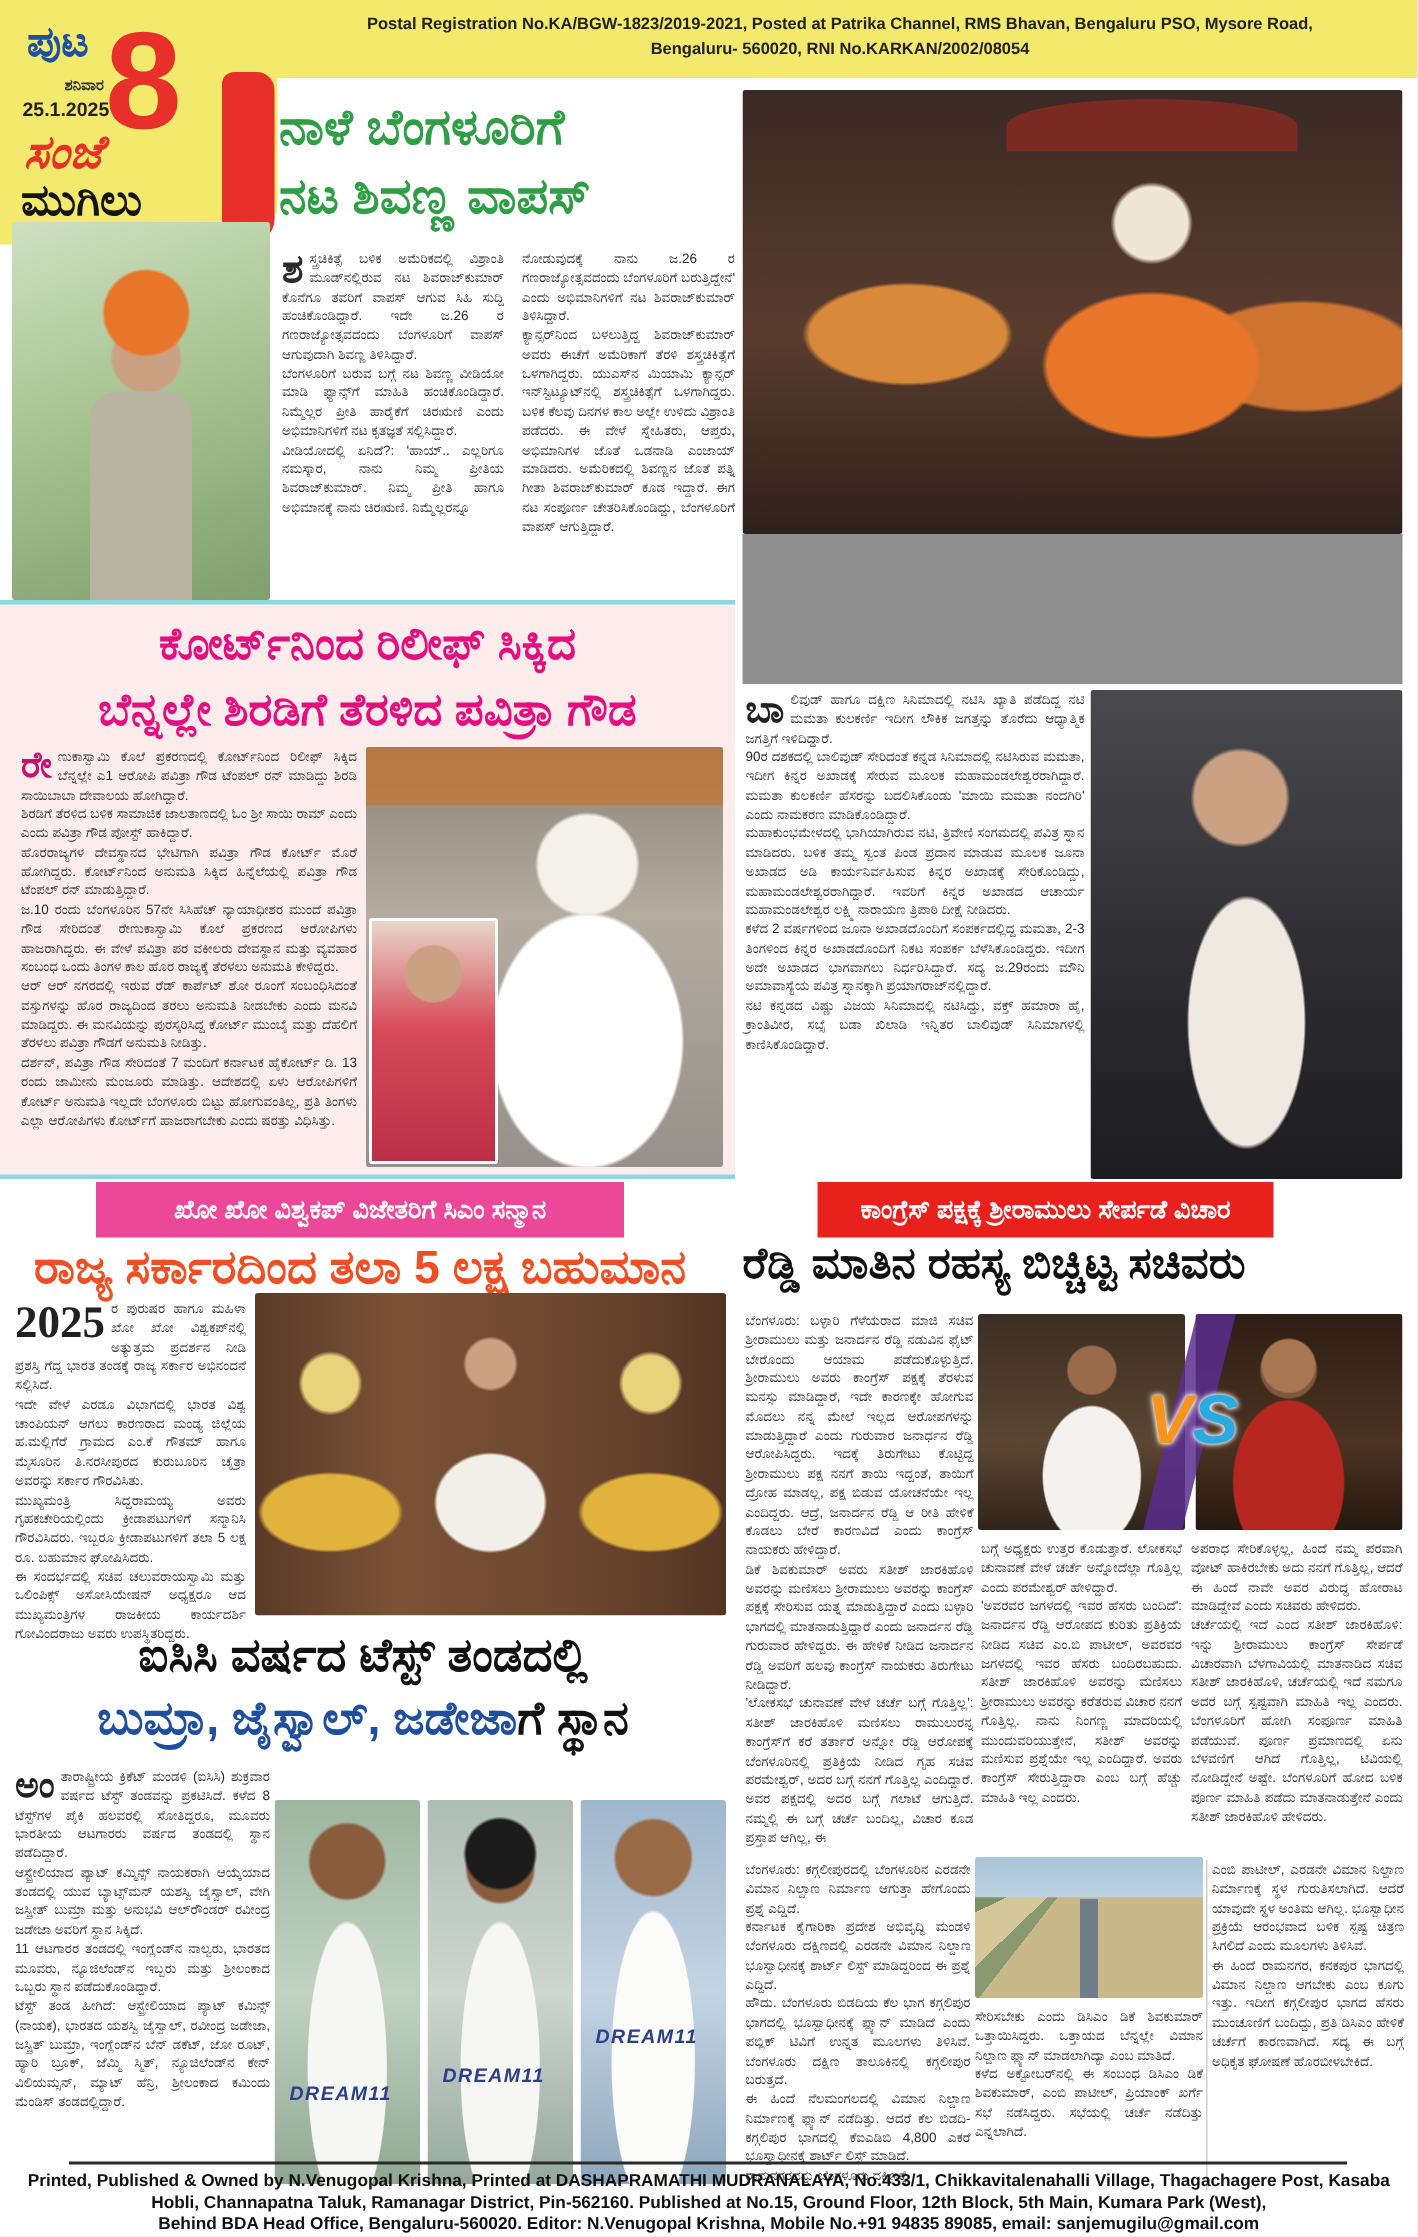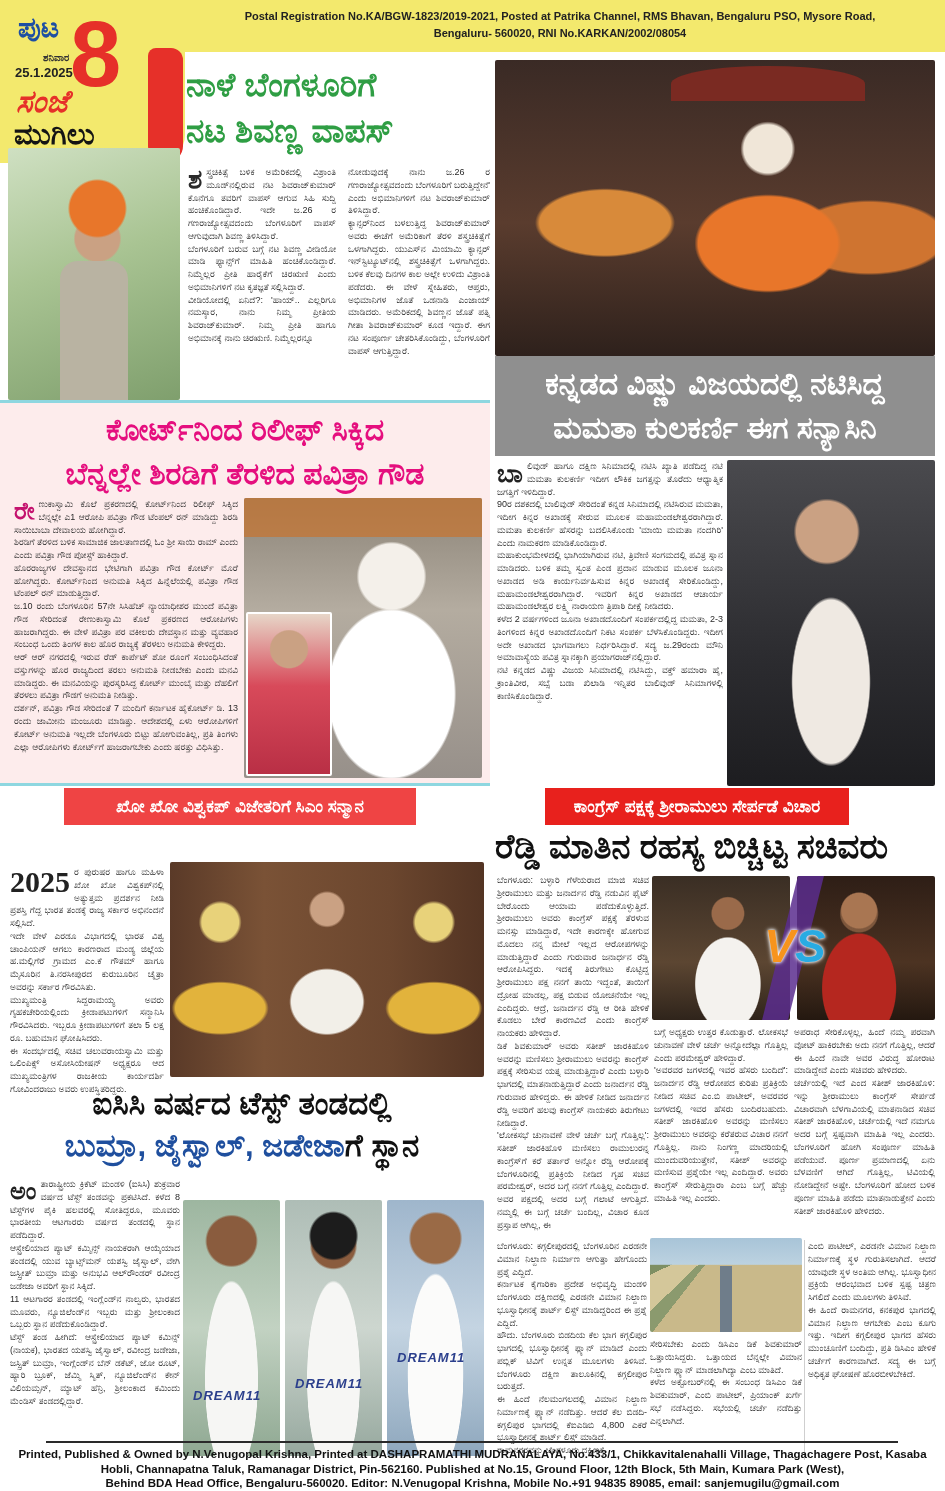--- a/index.html
+++ b/index.html
@@ -52,22 +52,20 @@
 
   <div class="photo" style="left:495px;top:60px;width:440px;height:296px;background:
          radial-gradient(circle at 62% 30%, #f0e6d8 7%, rgba(0,0,0,0) 8%),
          radial-gradient(ellipse at 62% 62%, #e8762a 18%, rgba(0,0,0,0) 19%),
          radial-gradient(ellipse at 25% 55%, #d88a3a 14%, rgba(0,0,0,0) 15%),
          radial-gradient(ellipse at 85% 60%, #cf7430 14%, rgba(0,0,0,0) 15%),
          linear-gradient(180deg,#3a2a25 0%,#5a3c2e 55%,#2e211c 100%);">
     <div style="position:absolute;left:40%;top:2%;width:44%;height:12%;background:#7a2a22;border-radius:50% 50% 0 0;"></div>
   </div>
   <div class="abs" style="left:495px;top:356px;width:440px;height:100px;background:#8f8f8f;"></div>
-  <div class="abs pre headline" style="left:497px;top:362px;width:436px;text-align:center;font-size:30px;line-height:1.45;color:#ffffff;">ಕನ್ನಡದ ವಿಷ್ಣು ವಿಜಯದಲ್ಲಿ ನಟಿಸಿದ್ದ
-ಮಮತಾ ಕುಲಕರ್ಣಿ ಈಗ ಸನ್ಯಾಸಿನಿ</div>
   <div class="abs body-text" style="left:497px;top:460px;width:226px;height:326px;">
     <span class="dropcap" style="font-size:25px;">ಬಾ</span><span class="pre">ಲಿವುಡ್ ಹಾಗೂ ದಕ್ಷಿಣ ಸಿನಿಮಾದಲ್ಲಿ ನಟಿಸಿ ಖ್ಯಾತಿ ಪಡೆದಿದ್ದ ನಟಿ ಮಮತಾ ಕುಲಕರ್ಣಿ ಇದೀಗ ಲೌಕಿಕ ಜಗತ್ತನ್ನು ತೊರೆದು ಆಧ್ಯಾತ್ಮಿಕ ಜಗತ್ತಿಗೆ ಇಳಿದಿದ್ದಾರೆ.
 90ರ ದಶಕದಲ್ಲಿ ಬಾಲಿವುಡ್ ಸೇರಿದಂತೆ ಕನ್ನಡ ಸಿನಿಮಾದಲ್ಲಿ ನಟಿಸಿರುವ ಮಮತಾ, ಇದೀಗ ಕಿನ್ನರ ಅಖಾಡಕ್ಕೆ ಸೇರುವ ಮೂಲಕ ಮಹಾಮಂಡಲೇಶ್ವರರಾಗಿದ್ದಾರೆ. ಮಮತಾ ಕುಲಕರ್ಣಿ ಹೆಸರನ್ನು ಬದಲಿಸಿಕೊಂಡು 'ಮಾಯಿ ಮಮತಾ ನಂದಗಿರಿ' ಎಂದು ನಾಮಕರಣ ಮಾಡಿಕೊಂಡಿದ್ದಾರೆ.
 ಮಹಾಕುಂಭಮೇಳದಲ್ಲಿ ಭಾಗಿಯಾಗಿರುವ ನಟಿ, ತ್ರಿವೇಣಿ ಸಂಗಮದಲ್ಲಿ ಪವಿತ್ರ ಸ್ನಾನ ಮಾಡಿದರು. ಬಳಿಕ ತಮ್ಮ ಸ್ವಂತ ಪಿಂಡ ಪ್ರದಾನ ಮಾಡುವ ಮೂಲಕ ಜೂನಾ ಅಖಾಡದ ಅಡಿ ಕಾರ್ಯನಿರ್ವಹಿಸುವ ಕಿನ್ನರ ಅಖಾಡಕ್ಕೆ ಸೇರಿಕೊಂಡಿದ್ದು, ಮಹಾಮಂಡಲೇಶ್ವರರಾಗಿದ್ದಾರೆ. ಇವರಿಗೆ ಕಿನ್ನರ ಅಖಾಡದ ಆಚಾರ್ಯ ಮಹಾಮಂಡಲೇಶ್ವರ ಲಕ್ಷ್ಮಿ ನಾರಾಯಣ ತ್ರಿಪಾಠಿ ದೀಕ್ಷೆ ನೀಡಿದರು.
 ಕಳೆದ 2 ವರ್ಷಗಳಿಂದ ಜೂನಾ ಅಖಾಡದೊಂದಿಗೆ ಸಂಪರ್ಕದಲ್ಲಿದ್ದ ಮಮತಾ, 2-3 ತಿಂಗಳಿಂದ ಕಿನ್ನರ ಅಖಾಡದೊಂದಿಗೆ ನಿಕಟ ಸಂಪರ್ಕ ಬೆಳೆಸಿಕೊಂಡಿದ್ದರು. ಇದೀಗ ಅದೇ ಅಖಾಡದ ಭಾಗವಾಗಲು ನಿರ್ಧರಿಸಿದ್ದಾರೆ. ಸದ್ಯ ಜ.29ರಂದು ಮೌನಿ ಅಮಾವಾಸ್ಯೆಯ ಪವಿತ್ರ ಸ್ನಾನಕ್ಕಾಗಿ ಪ್ರಯಾಗರಾಜ್‌ನಲ್ಲಿದ್ದಾರೆ.
 ನಟಿ ಕನ್ನಡದ ವಿಷ್ಣು ವಿಜಯ ಸಿನಿಮಾದಲ್ಲಿ ನಟಿಸಿದ್ದು, ವಕ್ತ್ ಹಮಾರಾ ಹೈ, ಕ್ರಾಂತಿವೀರ, ಸಬ್ಸೆ ಬಡಾ ಖಿಲಾಡಿ ಇನ್ನಿತರ ಬಾಲಿವುಡ್ ಸಿನಿಮಾಗಳಲ್ಲಿ ಕಾಣಿಸಿಕೊಂಡಿದ್ದಾರೆ.</span>
   </div>
   <div class="photo" style="left:727px;top:460px;width:208px;height:326px;background:
          radial-gradient(circle at 48% 22%, #caa183 11%, rgba(0,0,0,0) 12%),
          radial-gradient(ellipse at 50% 68%, #efe9e2 26%, rgba(0,0,0,0) 27%),
@@ -87,38 +85,39 @@
   <div class="photo" style="left:244px;top:498px;width:238px;height:280px;background:
          radial-gradient(circle at 62% 28%, #f4f0ea 13%, rgba(0,0,0,0) 14%),
          radial-gradient(ellipse at 62% 70%, #ffffff 30%, rgba(0,0,0,0) 31%),
          linear-gradient(180deg,#8c8478 0%,#b4aca0 40%,#97908a 100%);">
     <div style="position:absolute;left:0;top:0;width:100%;height:14%;background:#c8742e;opacity:.7;"></div>
   </div>
   <div class="photo" style="left:246px;top:612px;width:86px;height:164px;border:2px solid #ffffff;background:
          radial-gradient(circle at 50% 22%, #caa183 14%, rgba(0,0,0,0) 15%),
          linear-gradient(180deg,#e7d6c8 0%,#d84a5a 45%,#b92f45 100%);"></div>
 
-  <div class="abs banner" style="left:64px;top:788px;width:352px;height:37px;line-height:37px;background:#ef4444;font-size:17px;">ಖೋ ಖೋ ವಿಶ್ವಕಪ್ ವಿಜೇತರಿಗೆ ಸಿಎಂ ಸನ್ಮಾನ</div>
+  <div class="abs banner" style="left:64px;top:788px;width:352px;height:37px;line-height:37px;background:#ec4899;font-size:17px;">ಖೋ ಖೋ ವಿಶ್ವಕಪ್ ವಿಜೇತರಿಗೆ ಸಿಎಂ ಸನ್ಮಾನ</div>
+  <div class="abs headline" style="left:0;top:827px;width:480px;text-align:center;font-size:31px;color:#f04f23;">ರಾಜ್ಯ ಸರ್ಕಾರದಿಂದ ತಲಾ 5 ಲಕ್ಷ ಬಹುಮಾನ</div>
   <div class="abs body-text" style="left:10px;top:866px;width:154px;height:212px;">
     <span class="dropcap" style="font-size:30px;font-family:'Liberation Serif','DejaVu Serif',serif;">2025</span><span class="pre">ರ ಪುರುಷರ ಹಾಗೂ ಮಹಿಳಾ ಖೋ ಖೋ ವಿಶ್ವಕಪ್‌ನಲ್ಲಿ ಅತ್ಯುತ್ತಮ ಪ್ರದರ್ಶನ ನೀಡಿ ಪ್ರಶಸ್ತಿ ಗೆದ್ದ ಭಾರತ ತಂಡಕ್ಕೆ ರಾಜ್ಯ ಸರ್ಕಾರ ಅಭಿನಂದನೆ ಸಲ್ಲಿಸಿದೆ.
 ಇದೇ ವೇಳೆ ಎರಡೂ ವಿಭಾಗದಲ್ಲಿ ಭಾರತ ವಿಶ್ವ ಚಾಂಪಿಯನ್ ಆಗಲು ಕಾರಣರಾದ ಮಂಡ್ಯ ಜಿಲ್ಲೆಯ ಹ.ಮಲ್ಲಿಗೆರೆ ಗ್ರಾಮದ ಎಂ.ಕೆ ಗೌತಮ್ ಹಾಗೂ ಮೈಸೂರಿನ ತಿ.ನರಸೀಪುರದ ಕುರುಬೂರಿನ ಚೈತ್ರಾ ಅವರನ್ನು ಸರ್ಕಾರ ಗೌರವಿಸಿತು.
 ಮುಖ್ಯಮಂತ್ರಿ ಸಿದ್ದರಾಮಯ್ಯ ಅವರು ಗೃಹಕಚೇರಿಯಲ್ಲಿಂದು ಕ್ರೀಡಾಪಟುಗಳಿಗೆ ಸನ್ಮಾನಿಸಿ ಗೌರವಿಸಿದರು. ಇಬ್ಬರೂ ಕ್ರೀಡಾಪಟುಗಳಿಗೆ ತಲಾ 5 ಲಕ್ಷ ರೂ. ಬಹುಮಾನ ಘೋಷಿಸಿದರು.
 ಈ ಸಂದರ್ಭದಲ್ಲಿ ಸಚಿವ ಚಲುವರಾಯಸ್ವಾಮಿ ಮತ್ತು ಒಲಿಂಪಿಕ್ಸ್ ಅಸೋಸಿಯೇಷನ್ ಅಧ್ಯಕ್ಷರೂ ಆದ ಮುಖ್ಯಮಂತ್ರಿಗಳ ರಾಜಕೀಯ ಕಾರ್ಯದರ್ಶಿ ಗೋವಿಂದರಾಜು ಅವರು ಉಪಸ್ಥಿತರಿದ್ದರು.</span>
   </div>
   <div class="photo" style="left:170px;top:862px;width:314px;height:215px;background:
          radial-gradient(circle at 50% 22%, #caa183 7%, rgba(0,0,0,0) 8%),
          radial-gradient(ellipse at 50% 65%, #f2efe8 16%, rgba(0,0,0,0) 17%),
          radial-gradient(circle at 16% 28%, #e8d27a 6%, rgba(0,0,0,0) 7%),
          radial-gradient(ellipse at 16% 68%, #e2b33c 12%, rgba(0,0,0,0) 13%),
          radial-gradient(circle at 84% 28%, #e8d27a 6%, rgba(0,0,0,0) 7%),
          radial-gradient(ellipse at 84% 68%, #e2b33c 12%, rgba(0,0,0,0) 13%),
          linear-gradient(90deg,#5a3a28 0%,#7a5236 30%,#6b462e 70%,#533423 100%);"></div>
 
   <div class="abs banner" style="left:545px;top:788px;width:304px;height:37px;line-height:37px;background:#e8211d;font-size:17px;">ಕಾಂಗ್ರೆಸ್ ಪಕ್ಷಕ್ಕೆ ಶ್ರೀರಾಮುಲು ಸೇರ್ಪಡೆ ವಿಚಾರ</div>
-  <div class="abs headline" style="left:495px;top:827px;width:440px;font-size:34px;color:#111;">ರೆಡ್ಡಿ ಮಾತಿನ ರಹಸ್ಯ ಬಿಚ್ಚಿಟ್ಟ ಸಚಿವರು</div>
+  <div class="abs headline" style="left:495px;top:827px;width:440px;font-size:29px;color:#111;">ರೆಡ್ಡಿ ಮಾತಿನ ರಹಸ್ಯ ಬಿಚ್ಚಿಟ್ಟ ಸಚಿವರು</div>
   <div class="abs body-text pre" style="left:497px;top:874px;width:152px;height:320px;">ಬೆಂಗಳೂರು: ಬಳ್ಳಾರಿ ಗೆಳೆಯರಾದ ಮಾಜಿ ಸಚಿವ ಶ್ರೀರಾಮುಲು ಮತ್ತು ಜನಾರ್ದನ ರೆಡ್ಡಿ ನಡುವಿನ ಫೈಟ್ ಬೇರೊಂದು ಆಯಾಮ ಪಡೆದುಕೊಳ್ಳುತ್ತಿದೆ. ಶ್ರೀರಾಮುಲು ಅವರು ಕಾಂಗ್ರೆಸ್ ಪಕ್ಷಕ್ಕೆ ತೆರಳುವ ಮನಸ್ಸು ಮಾಡಿದ್ದಾರೆ, ಇದೇ ಕಾರಣಕ್ಕೇ ಹೋಗುವ ಮೊದಲು ನನ್ನ ಮೇಲೆ ಇಲ್ಲದ ಆರೋಪಗಳನ್ನು ಮಾಡುತ್ತಿದ್ದಾರೆ ಎಂದು ಗುರುವಾರ ಜನಾರ್ಧನ ರೆಡ್ಡಿ ಆರೋಪಿಸಿದ್ದರು. ಇದಕ್ಕೆ ತಿರುಗೇಟು ಕೊಟ್ಟಿದ್ದ ಶ್ರೀರಾಮುಲು ಪಕ್ಷ ನನಗೆ ತಾಯಿ ಇದ್ದಂತೆ, ತಾಯಿಗೆ ದ್ರೋಹ ಮಾಡಲ್ಲ, ಪಕ್ಷ ಬಿಡುವ ಯೋಚನೆಯೇ ಇಲ್ಲ ಎಂದಿದ್ದರು. ಆದ್ರೆ, ಜನಾರ್ದನ ರೆಡ್ಡಿ ಆ ರೀತಿ ಹೇಳಿಕೆ ಕೊಡಲು ಬೇರೆ ಕಾರಣವಿದೆ ಎಂದು ಕಾಂಗ್ರೆಸ್ ನಾಯಕರು ಹೇಳಿದ್ದಾರೆ.
 ಡಿಕೆ ಶಿವಕುಮಾರ್ ಅವರು ಸತೀಶ್ ಜಾರಕಿಹೊಳಿ ಅವರನ್ನು ಮಣಿಸಲು ಶ್ರೀರಾಮುಲು ಅವರನ್ನು ಕಾಂಗ್ರೆಸ್ ಪಕ್ಷಕ್ಕೆ ಸೇರಿಸುವ ಯತ್ನ ಮಾಡುತ್ತಿದ್ದಾರೆ ಎಂದು ಬಳ್ಳಾರಿ ಭಾಗದಲ್ಲಿ ಮಾತನಾಡುತ್ತಿದ್ದಾರೆ ಎಂದು ಜನಾರ್ದನ ರೆಡ್ಡಿ ಗುರುವಾರ ಹೇಳಿದ್ದರು. ಈ ಹೇಳಿಕೆ ನೀಡಿದ ಜನಾರ್ದನ ರೆಡ್ಡಿ ಅವರಿಗೆ ಹಲವು ಕಾಂಗ್ರೆಸ್ ನಾಯಕರು ತಿರುಗೇಟು ನೀಡಿದ್ದಾರೆ.
 'ಲೋಕಸಭೆ ಚುನಾವಣೆ ವೇಳೆ ಚರ್ಚೆ ಬಗ್ಗೆ ಗೊತ್ತಿಲ್ಲ': ಸತೀಶ್ ಜಾರಕಿಹೊಳಿ ಮಣಿಸಲು ರಾಮುಲುರನ್ನ ಕಾಂಗ್ರೆಸ್‌ಗೆ ಕರೆ ತರ್ತಾರೆ ಅನ್ನೋ ರೆಡ್ಡಿ ಆರೋಪಕ್ಕೆ ಬೆಂಗಳೂರಿನಲ್ಲಿ ಪ್ರತಿಕ್ರಿಯೆ ನೀಡಿದ ಗೃಹ ಸಚಿವ ಪರಮೇಶ್ವರ್, ಅದರ ಬಗ್ಗೆ ನನಗೆ ಗೊತ್ತಿಲ್ಲ ಎಂದಿದ್ದಾರೆ. ಅವರ ಪಕ್ಷದಲ್ಲಿ ಅದರ ಬಗ್ಗೆ ಗಲಾಟೆ ಆಗುತ್ತಿದೆ. ನಮ್ಮಲ್ಲಿ ಈ ಬಗ್ಗೆ ಚರ್ಚೆ ಬಂದಿಲ್ಲ, ವಿಚಾರ ಕೂಡ ಪ್ರಸ್ತಾಪ ಆಗಿಲ್ಲ, ಈ</div>
   <div class="abs" style="left:652px;top:876px;width:283px;height:144px;padding-left:44px;">
     <div class="photo" style="left:0;top:0;width:138px;height:144px;background:
            radial-gradient(circle at 55% 26%, #9a6a4a 12%, rgba(0,0,0,0) 13%),
            radial-gradient(ellipse at 55% 75%, #f4f2ee 30%, rgba(0,0,0,0) 31%),
            linear-gradient(180deg,#3a2e24 0%,#5c4632 60%,#2f241b 100%);"></div>
     <div class="photo" style="left:145px;top:0;width:138px;height:144px;background:
            radial-gradient(circle at 45% 26%, #a9765296 14%, rgba(0,0,0,0) 15%),

